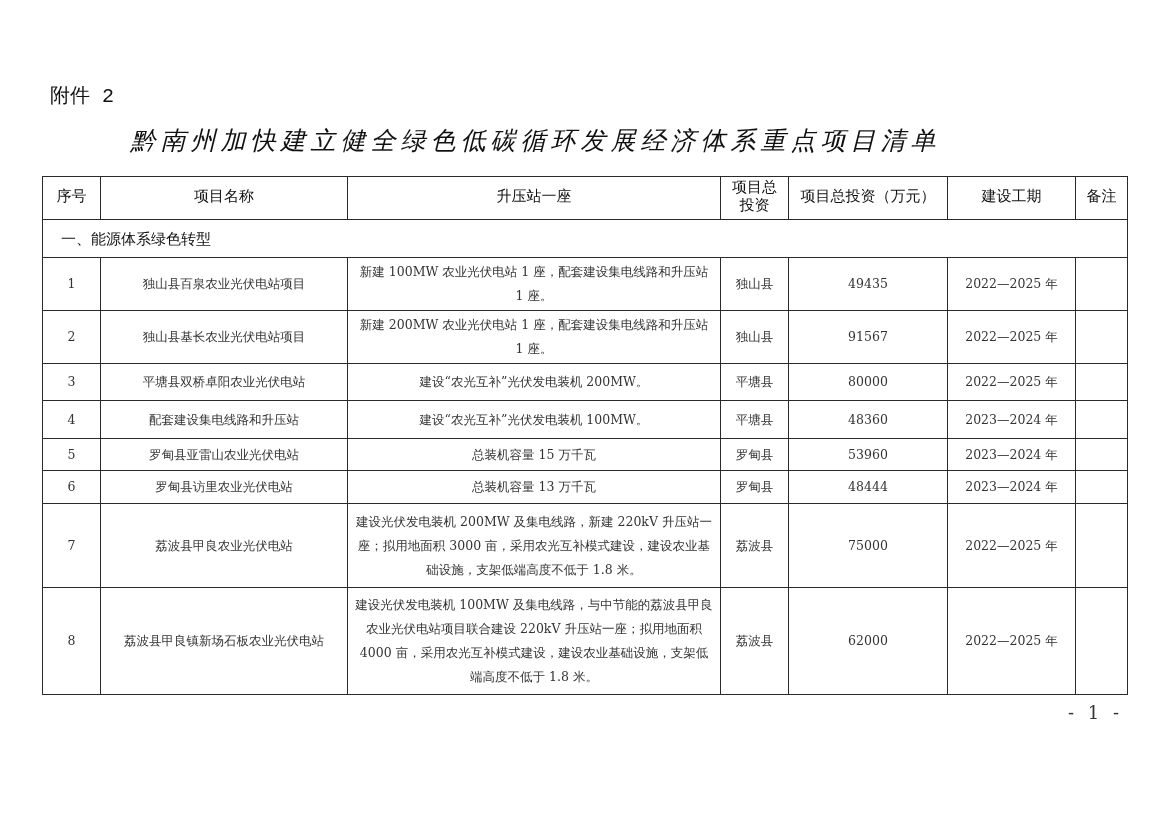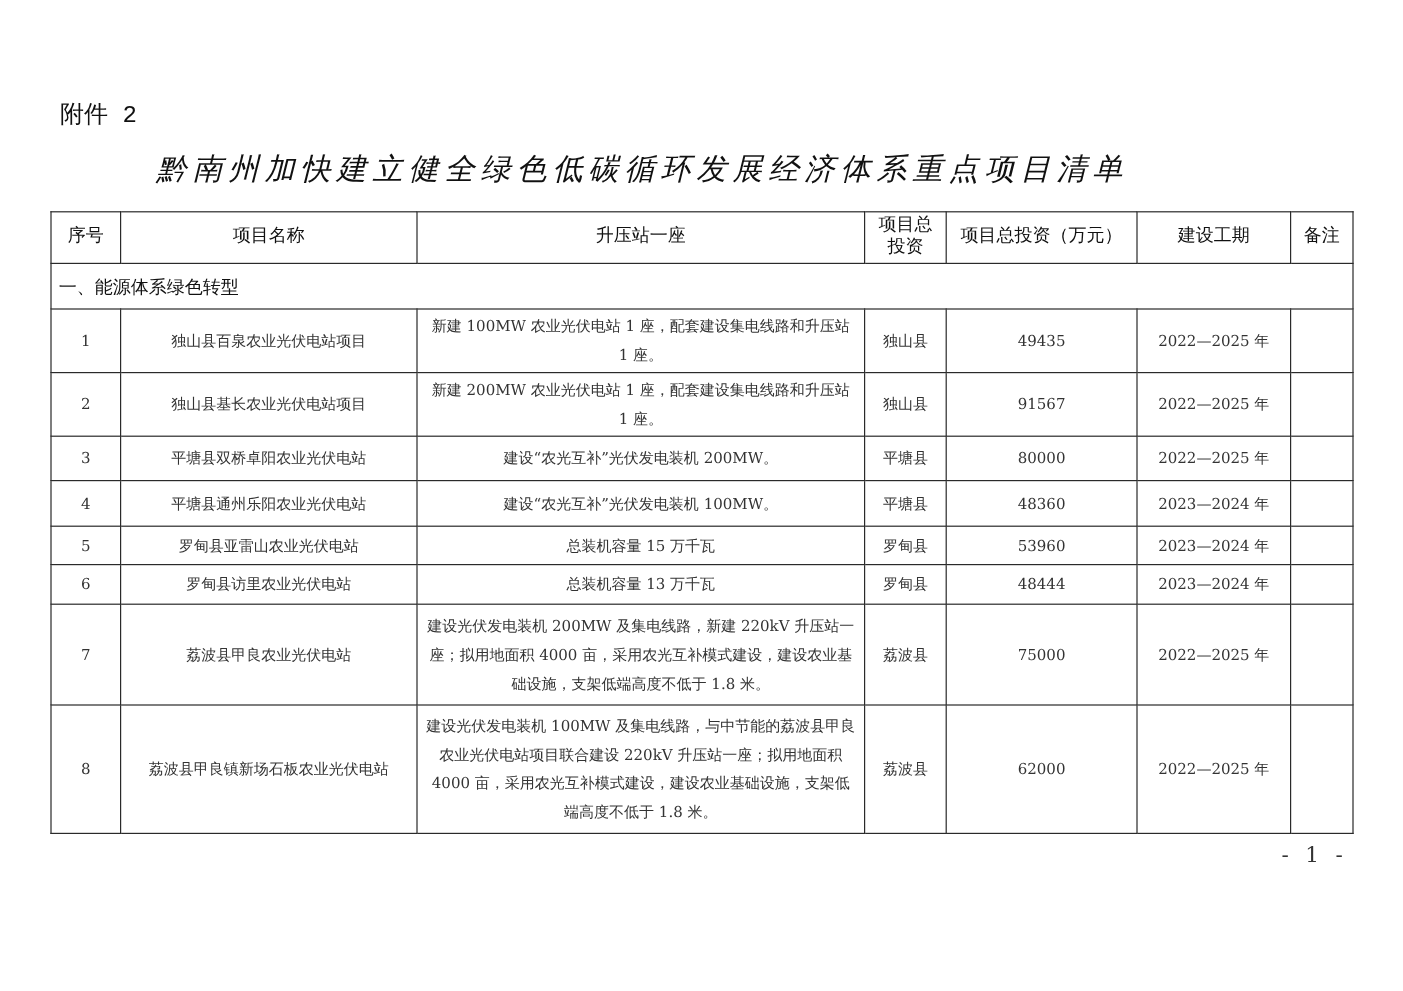--- a/index.html
+++ b/index.html
@@ -3,21 +3,21 @@
 <meta charset="utf-8">
 <style>
   html, body { margin: 0; padding: 0; background: #ffffff; }
   body { width: 1169px; height: 826px; position: relative; overflow: hidden; color: #1a1a1a; }
   .attachment { position: absolute; left: 50px; top: 82px; font-family: Liberation Mono, monospace; font-size: 20px; color: #111; }
   .title { position: absolute; left: 0; width: 981px; top: 124px; text-align: center; font-family: "DejaVu Serif", serif; font-size: 25px; letter-spacing: 5px; font-style: italic; color: #111; padding-left: 45px; }
   table.list { position: absolute; left: 42px; top: 176px; width: 1085px; border-collapse: collapse; table-layout: fixed; }
   table.list td, table.list th { border: 1.5px solid #2a2a2a; text-align: center; vertical-align: middle; padding: 0 4px; box-sizing: border-box; }
   table.list th { font-family: Liberation Mono, monospace; font-weight: normal; font-size: 15px; color: #111; line-height: 18px; }
   table.list td { font-family: "DejaVu Serif", serif; font-size: 12.5px; color: #333; line-height: 24px; }
-  table.list td.section { text-align: left; font-family: "DejaVu Sans", sans-serif; font-size: 15px; color: #111; padding-left: 6px; }
+  table.list td.section { text-align: left; font-family: "DejaVu Sans", sans-serif; font-size: 15px; color: #111; padding-left: 18px; }
   table.list td.content { padding: 2px 6px; }
   .page-num { position: absolute; left: 1068px; top: 702px; font-family: "DejaVu Serif", serif; font-size: 18px; color: #333; letter-spacing: 4px; }
 </style>
 </head>
 <body>
 
 <div class="attachment">附件 2</div>
 <div class="title">黔南州加快建立健全绿色低碳循环发展经济体系重点项目清单</div>
 
 <table class="list">
@@ -65,21 +65,21 @@
     <td>3</td>
     <td>平塘县双桥卓阳农业光伏电站</td>
     <td class="content">建设“农光互补”光伏发电装机 200MW。</td>
     <td>平塘县</td>
     <td>80000</td>
     <td>2022—2025 年</td>
     <td></td>
   </tr>
   <tr style="height:38px">
     <td>4</td>
-    <td>平塘县通州乐阳农业光伏电站</td>
+    <td>配套建设集电线路和升压站</td>
     <td class="content">建设“农光互补”光伏发电装机 100MW。</td>
     <td>平塘县</td>
     <td>48360</td>
     <td>2023—2024 年</td>
     <td></td>
   </tr>
   <tr style="height:32px">
     <td>5</td>
     <td>罗甸县亚雷山农业光伏电站</td>
     <td class="content">总装机容量 15 万千瓦</td>
@@ -93,21 +93,21 @@
     <td>罗甸县访里农业光伏电站</td>
     <td class="content">总装机容量 13 万千瓦</td>
     <td>罗甸县</td>
     <td>48444</td>
     <td>2023—2024 年</td>
     <td></td>
   </tr>
   <tr style="height:84px">
     <td>7</td>
     <td>荔波县甲良农业光伏电站</td>
-    <td class="content">建设光伏发电装机 200MW 及集电线路，新建 220kV 升压站一座；拟用地面积 4000 亩，采用农光互补模式建设，建设农业基础设施，支架低端高度不低于 1.8 米。</td>
+    <td class="content">建设光伏发电装机 200MW 及集电线路，新建 220kV 升压站一座；拟用地面积 3000 亩，采用农光互补模式建设，建设农业基础设施，支架低端高度不低于 1.8 米。</td>
     <td>荔波县</td>
     <td>75000</td>
     <td>2022—2025 年</td>
     <td></td>
   </tr>
   <tr style="height:107px">
     <td>8</td>
     <td>荔波县甲良镇新场石板农业光伏电站</td>
     <td class="content">建设光伏发电装机 100MW 及集电线路，与中节能的荔波县甲良农业光伏电站项目联合建设 220kV 升压站一座；拟用地面积 4000 亩，采用农光互补模式建设，建设农业基础设施，支架低端高度不低于 1.8 米。</td>
     <td>荔波县</td>

